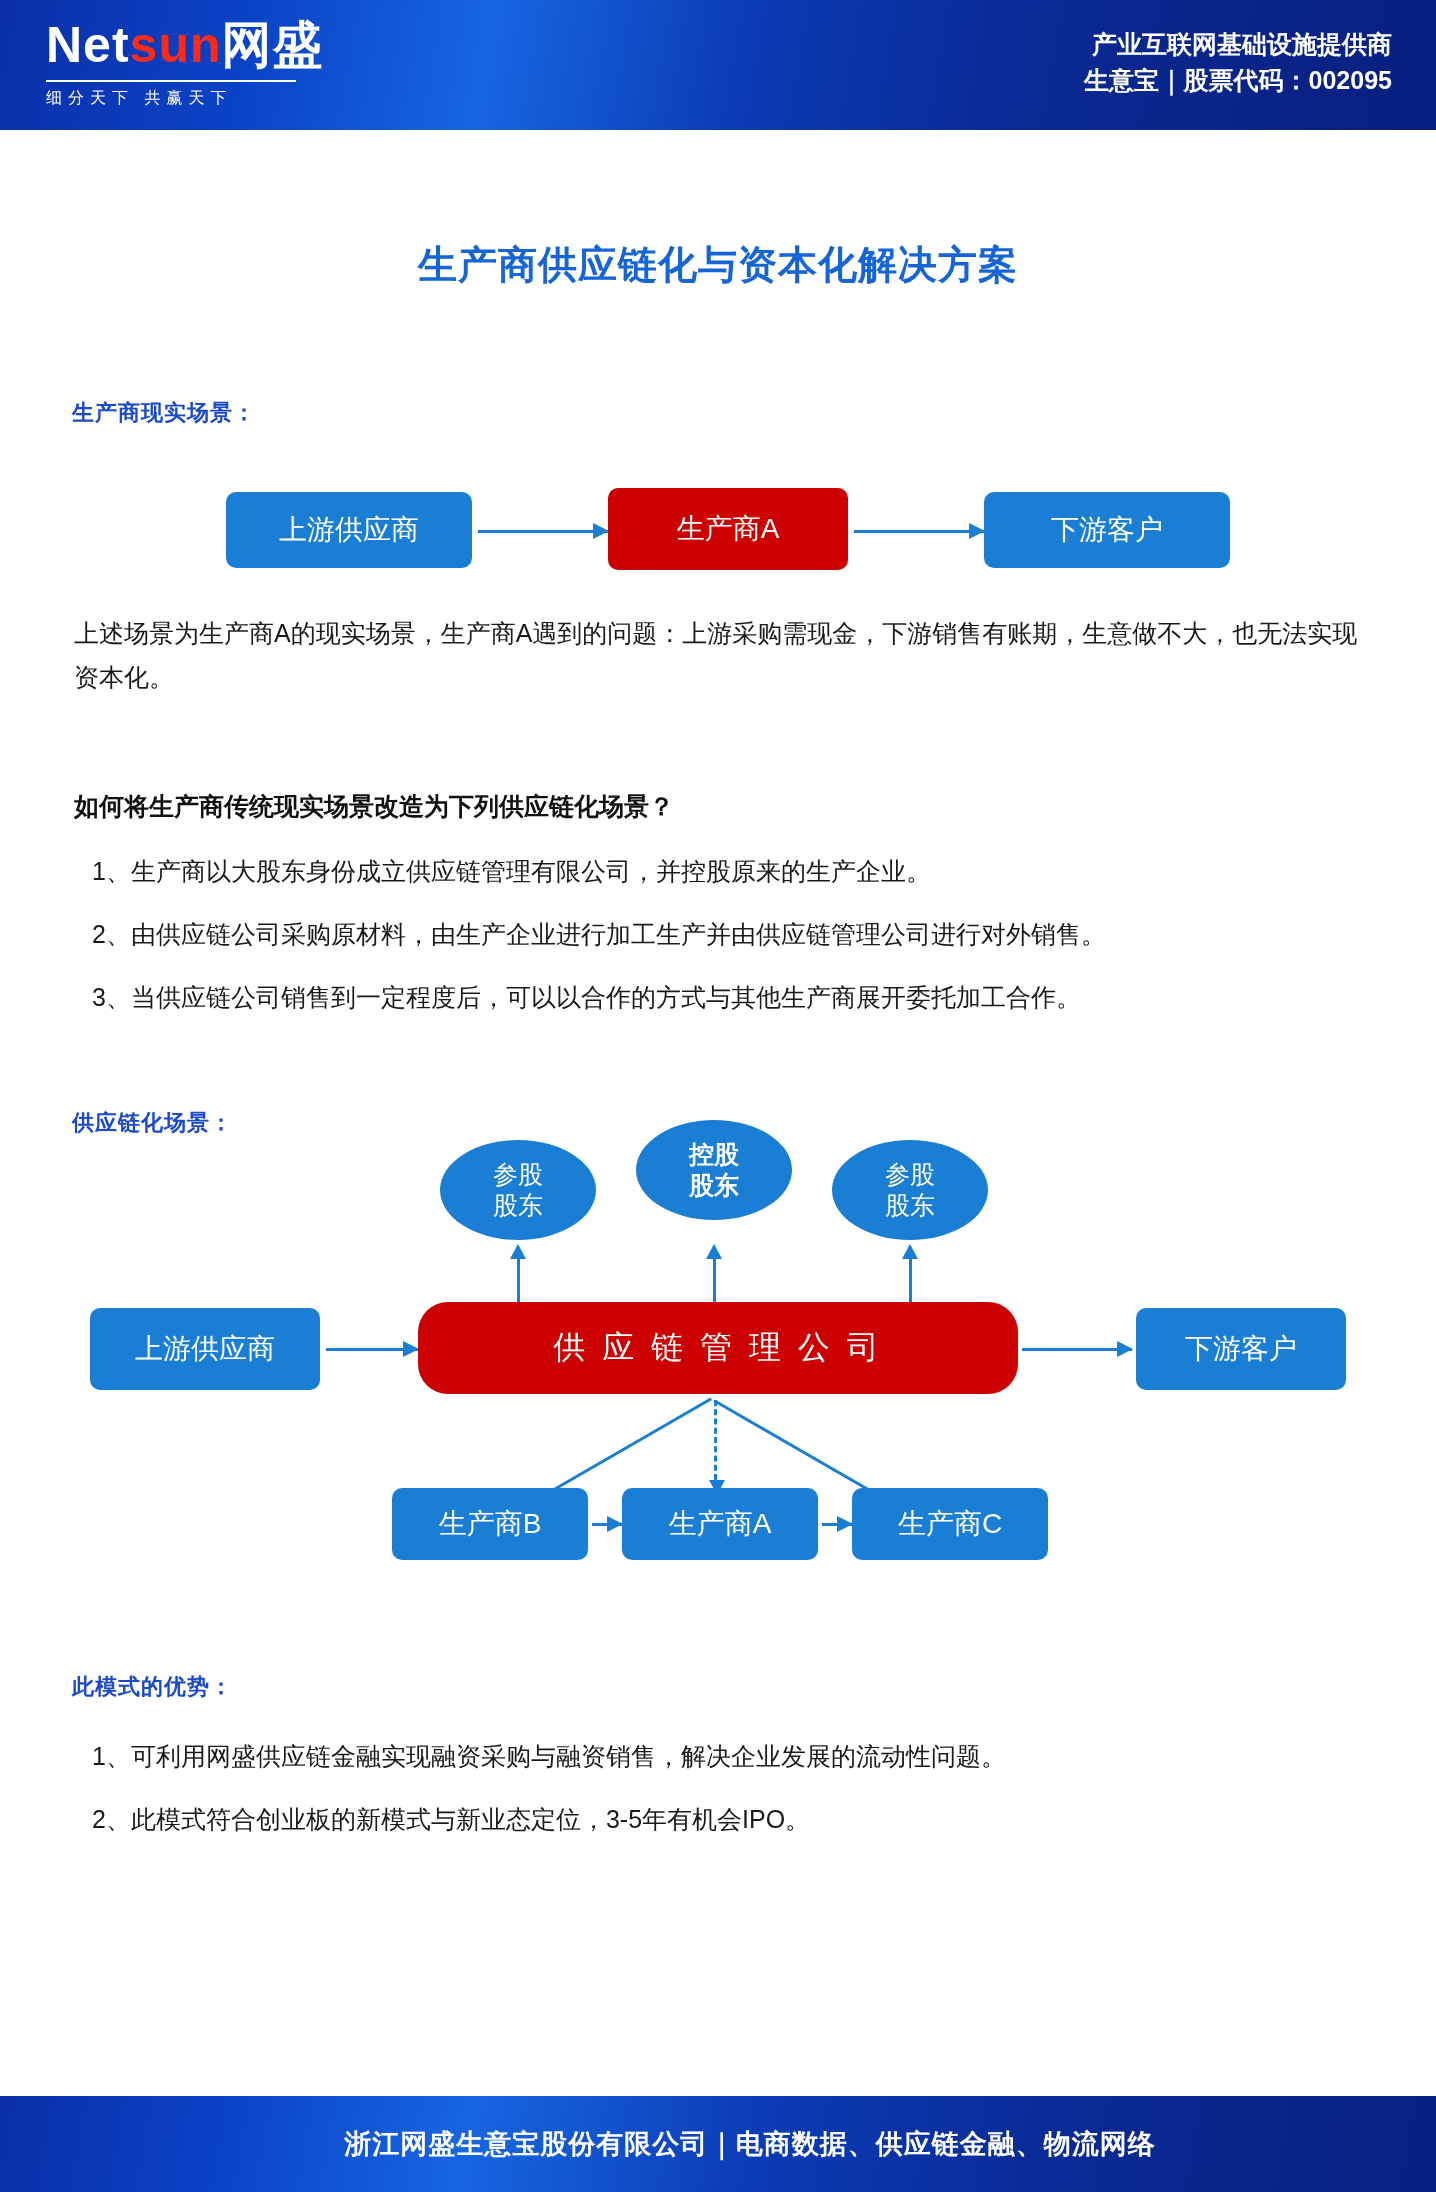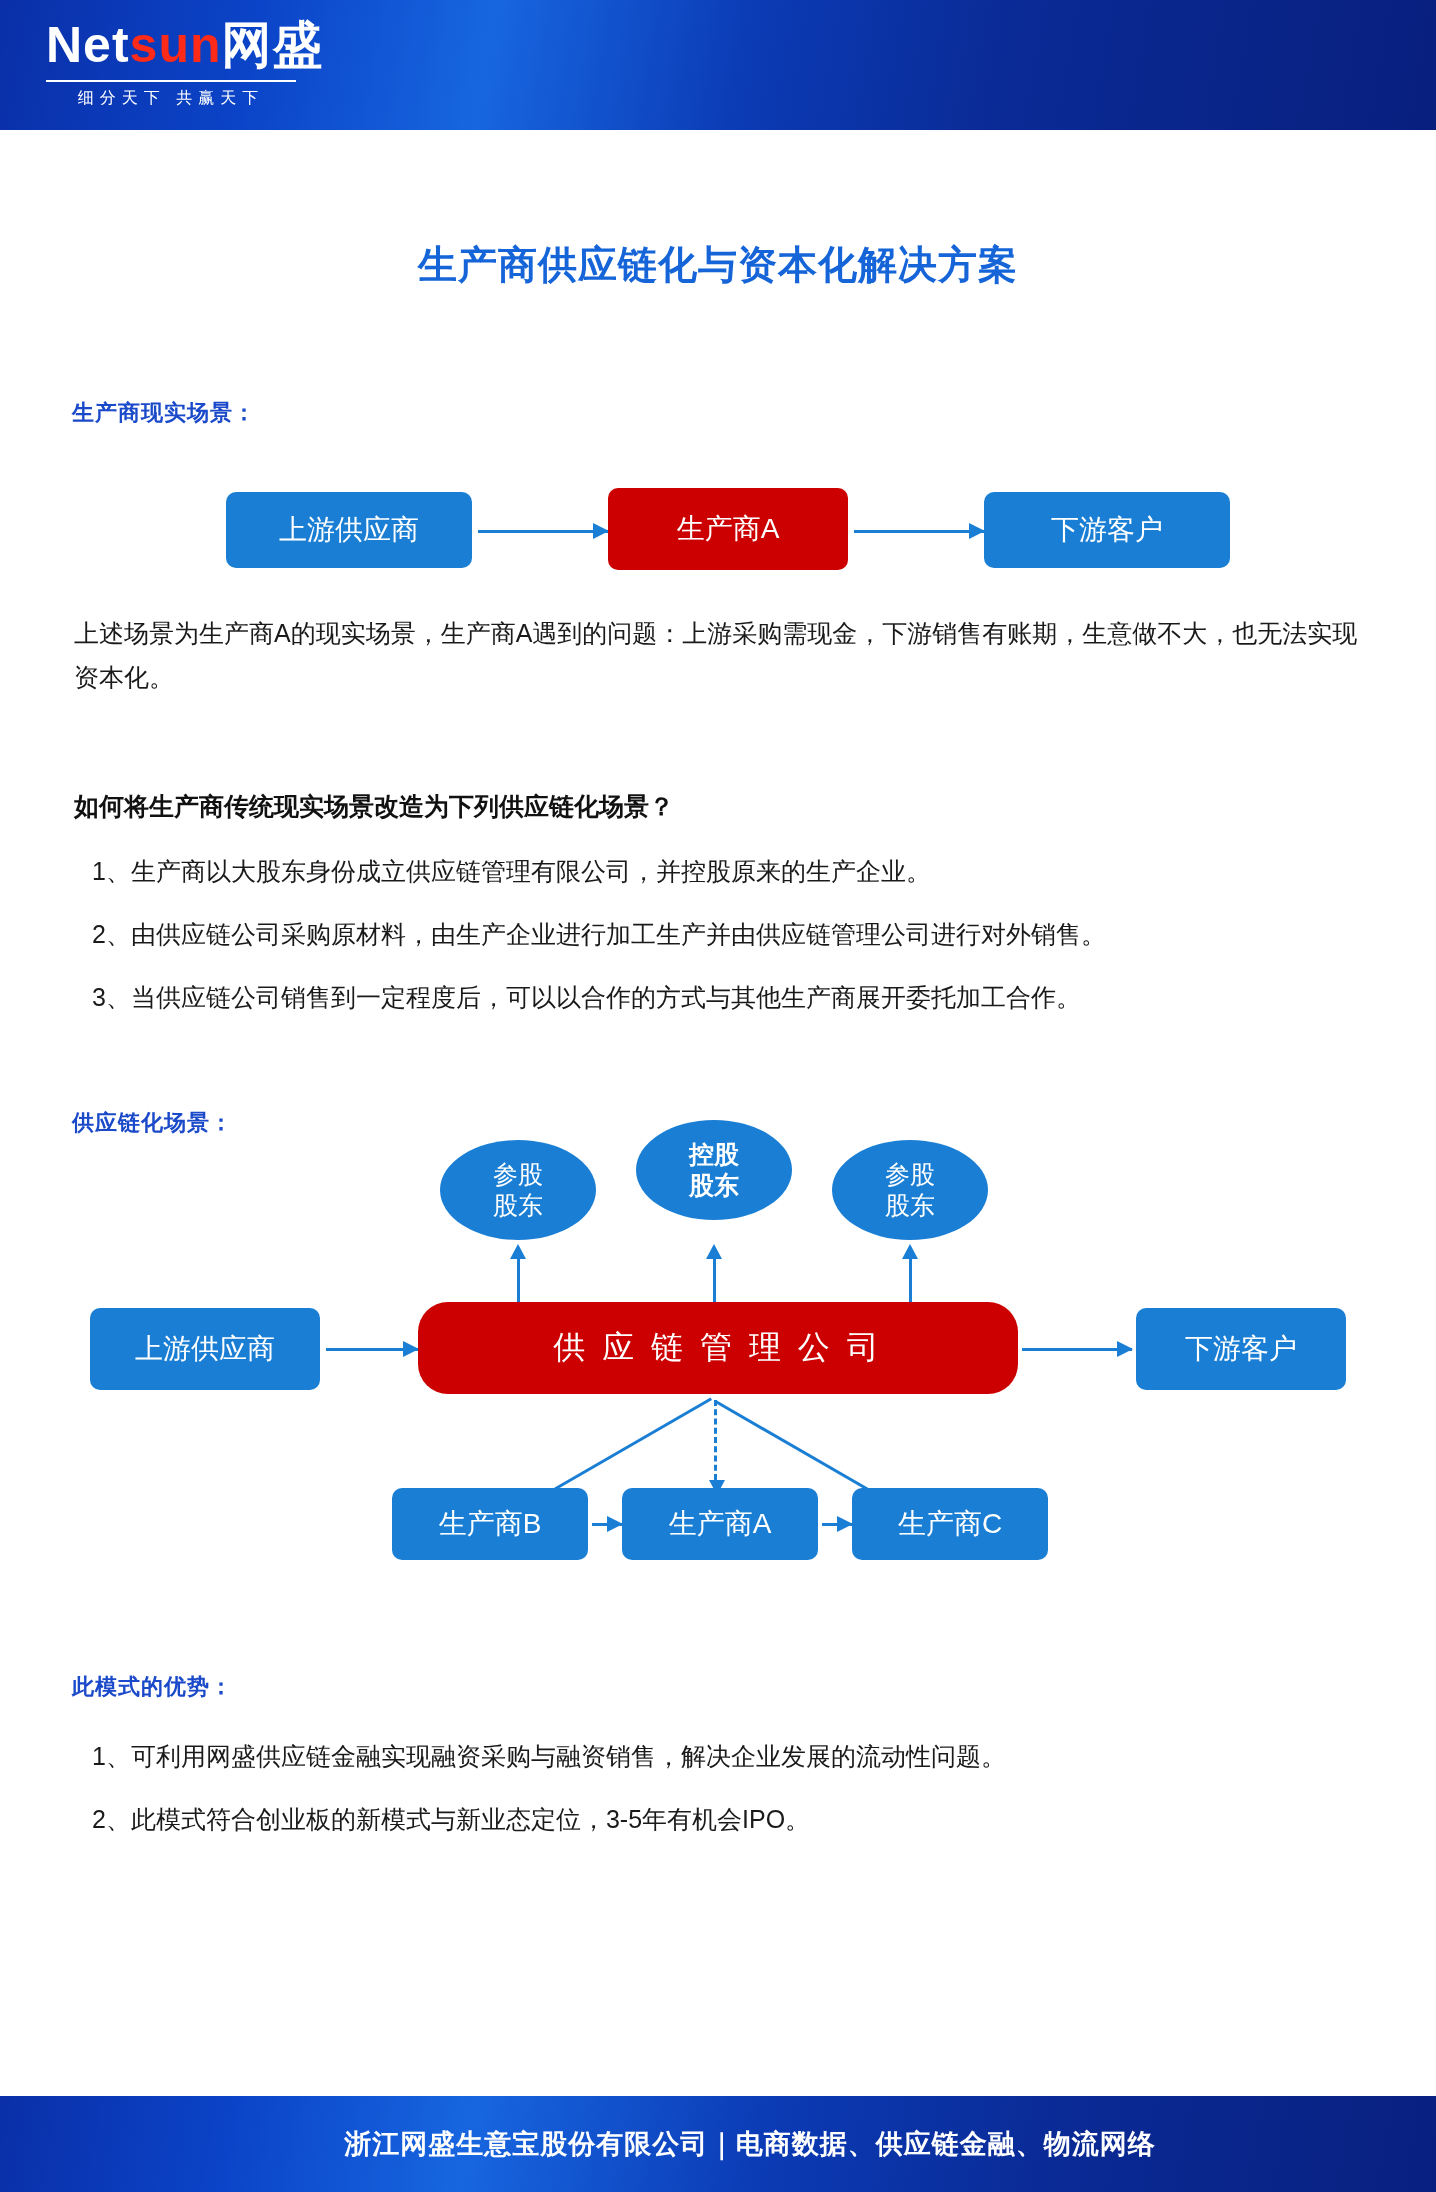--- a/index.html
+++ b/index.html
@@ -16,21 +16,21 @@
     position:absolute; left:0; top:0; width:1436px; height:130px;
     background:linear-gradient(100deg,#0a2fa8 0%,#0b44c8 18%,#1766e0 34%,#0b3bb5 52%,#0a2a95 70%,#081f7e 100%);
   }
   .logo-wrap { position:absolute; left:46px; top:20px; }
   .logo-main { font-size:50px; font-weight:bold; letter-spacing:1px; line-height:1; }
   .logo-net { color:#ffffff; }
   .logo-sun { color:#ff2a17; }
   .logo-cn { color:#ffffff; }
   .logo-sub {
     color:#ffffff; font-size:16px; letter-spacing:6px; margin-top:10px;
-    border-top:2px solid #ffffff; padding-top:6px; text-align:center; width:250px;
+    border-top:2px solid #ffffff; padding-top:6px; text-align:left; width:250px;
   }
   .header-right {
     position:absolute; right:44px; top:26px; text-align:right;
     color:#ffffff; font-size:25px; font-weight:bold; line-height:1.45;
   }
 
   
   .page-title {
     position:absolute; left:0; top:238px; width:1436px; text-align:center;
     color:#1565d8; font-size:39px; font-weight:bold; letter-spacing:1px;
@@ -101,20 +101,24 @@
 </head>
 <body>
 
 <div class="header">
   <div class="logo-wrap">
     <div class="logo-main">
       <span class="logo-net">Net</span><span class="logo-sun">sun</span><span class="logo-cn">网盛</span>
     </div>
     <div class="logo-sub">细分天下 共赢天下</div>
   </div>
+  <div class="header-right">
+    <div>产业互联网基础设施提供商</div>
+    <div>生意宝｜股票代码：002095</div>
+  </div>
 </div>
 
 <div class="page-title">生产商供应链化与资本化解决方案</div>
 
 <div class="section-label" style="left:72px; top:398px;">生产商现实场景：</div>
 
 <div class="box box-blue" style="left:226px; top:492px; width:246px; height:76px;">上游供应商</div>
 <div class="arrow-h" style="left:478px; top:530px; width:130px;"></div>
 <div class="box box-red" style="left:608px; top:488px; width:240px; height:82px;">生产商A</div>
 <div class="arrow-h" style="left:854px; top:530px; width:130px;"></div>

